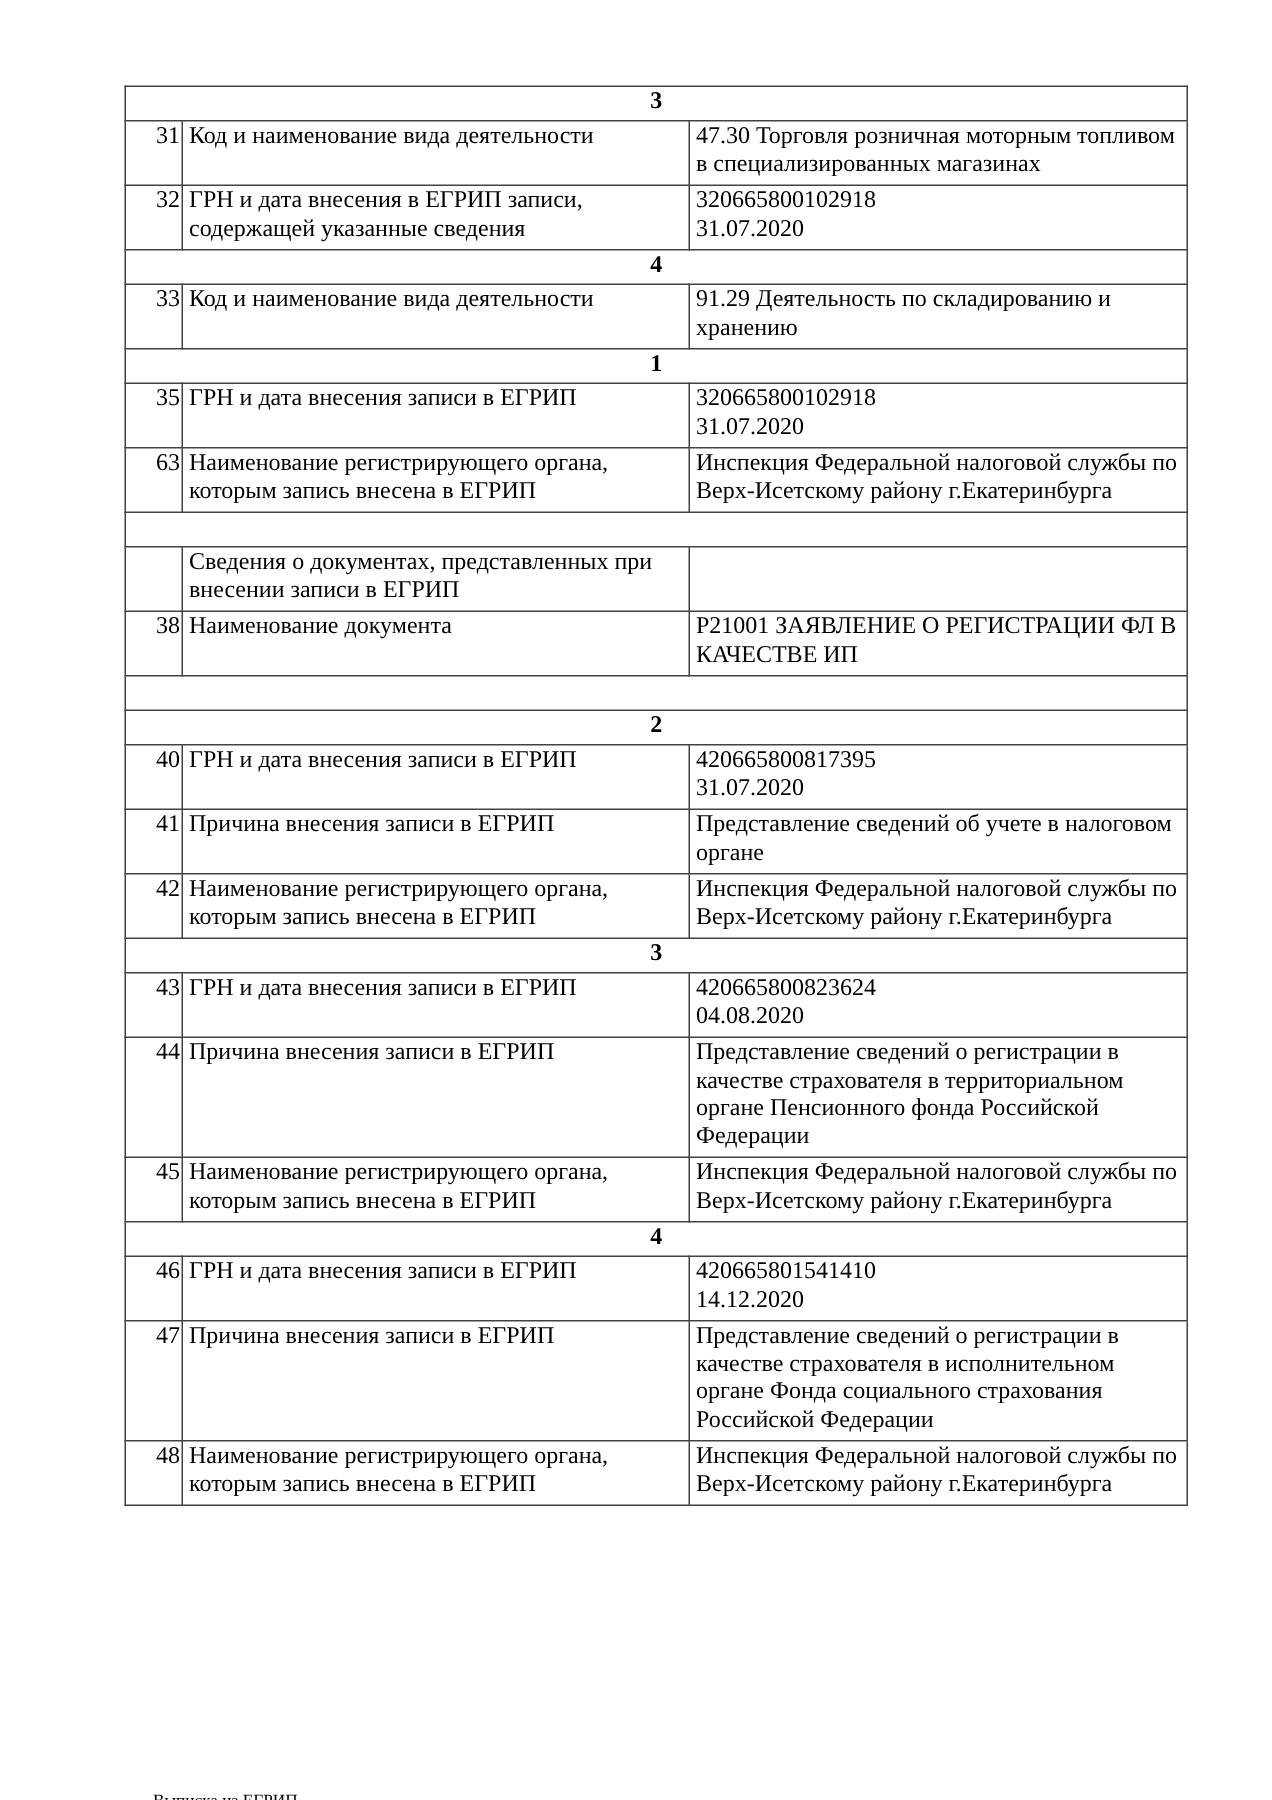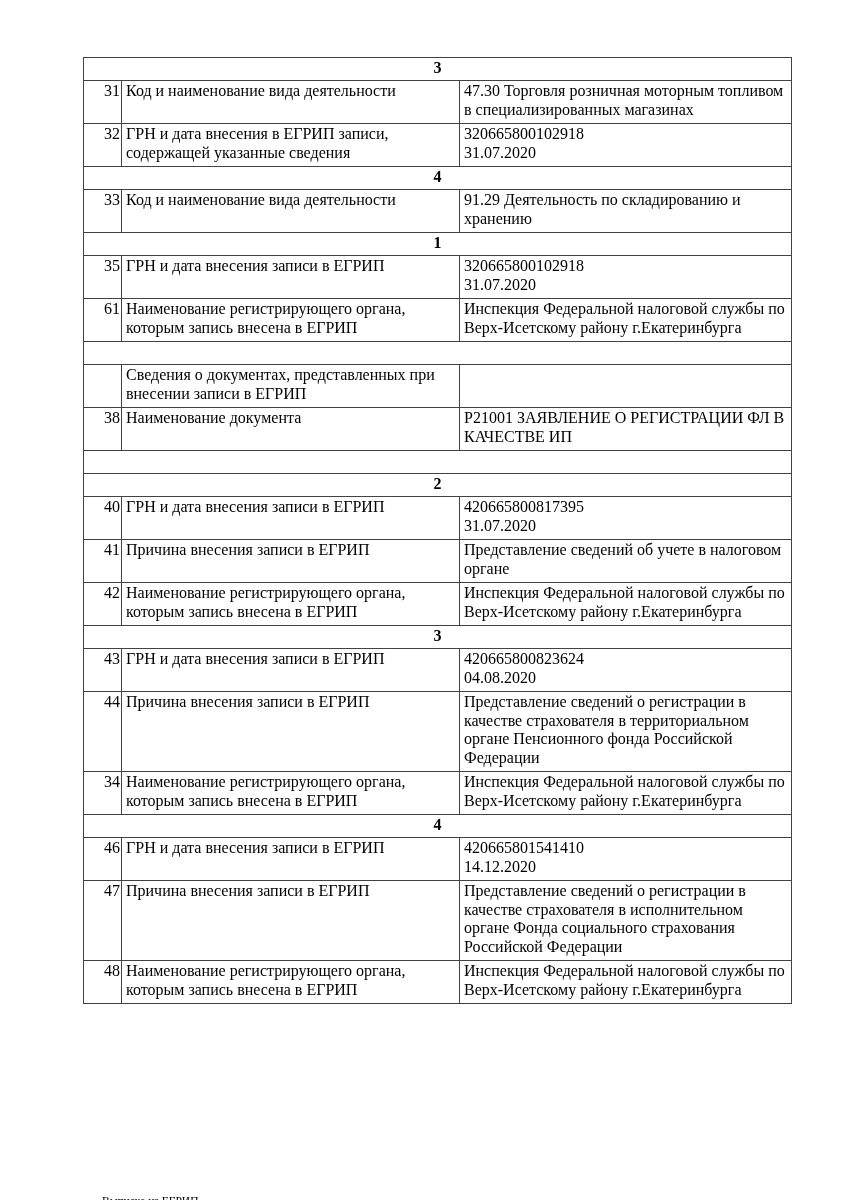--- a/index.html
+++ b/index.html
@@ -106,21 +106,21 @@
         <tr>
           <td class="sec-num" colspan="3">1</td>
         </tr>
         <tr class="data-row">
           <td class="num">35</td>
           <td class="label">ГРН и дата внесения записи в ЕГРИП</td>
           <td class="value">320665800102918
 31.07.2020</td>
         </tr>
         <tr class="data-row">
-          <td class="num">61</td>
+          <td class="num">63</td>
           <td class="label">Наименование регистрирующего органа, которым запись внесена в ЕГРИП</td>
           <td class="value">Инспекция Федеральной налоговой службы по Верх-Исетскому району г.Екатеринбурга</td>
         </tr>
         <tr>
           <td class="spacer-cell" colspan="3"></td>
         </tr>
         <tr class="data-row">
           <td class="num"></td>
           <td class="label">Сведения о документах, представленных при внесении записи в ЕГРИП</td>
           <td class="value"></td>
@@ -160,21 +160,21 @@
           <td class="label">ГРН и дата внесения записи в ЕГРИП</td>
           <td class="value">420665800823624
 04.08.2020</td>
         </tr>
         <tr class="data-row">
           <td class="num">44</td>
           <td class="label">Причина внесения записи в ЕГРИП</td>
           <td class="value">Представление сведений о регистрации в качестве страхователя в территориальном органе Пенсионного фонда Российской Федерации</td>
         </tr>
         <tr class="data-row">
-          <td class="num">34</td>
+          <td class="num">45</td>
           <td class="label">Наименование регистрирующего органа, которым запись внесена в ЕГРИП</td>
           <td class="value">Инспекция Федеральной налоговой службы по Верх-Исетскому району г.Екатеринбурга</td>
         </tr>
         <tr>
           <td class="sec-num" colspan="3">4</td>
         </tr>
         <tr class="data-row">
           <td class="num">46</td>
           <td class="label">ГРН и дата внесения записи в ЕГРИП</td>
           <td class="value">420665801541410

